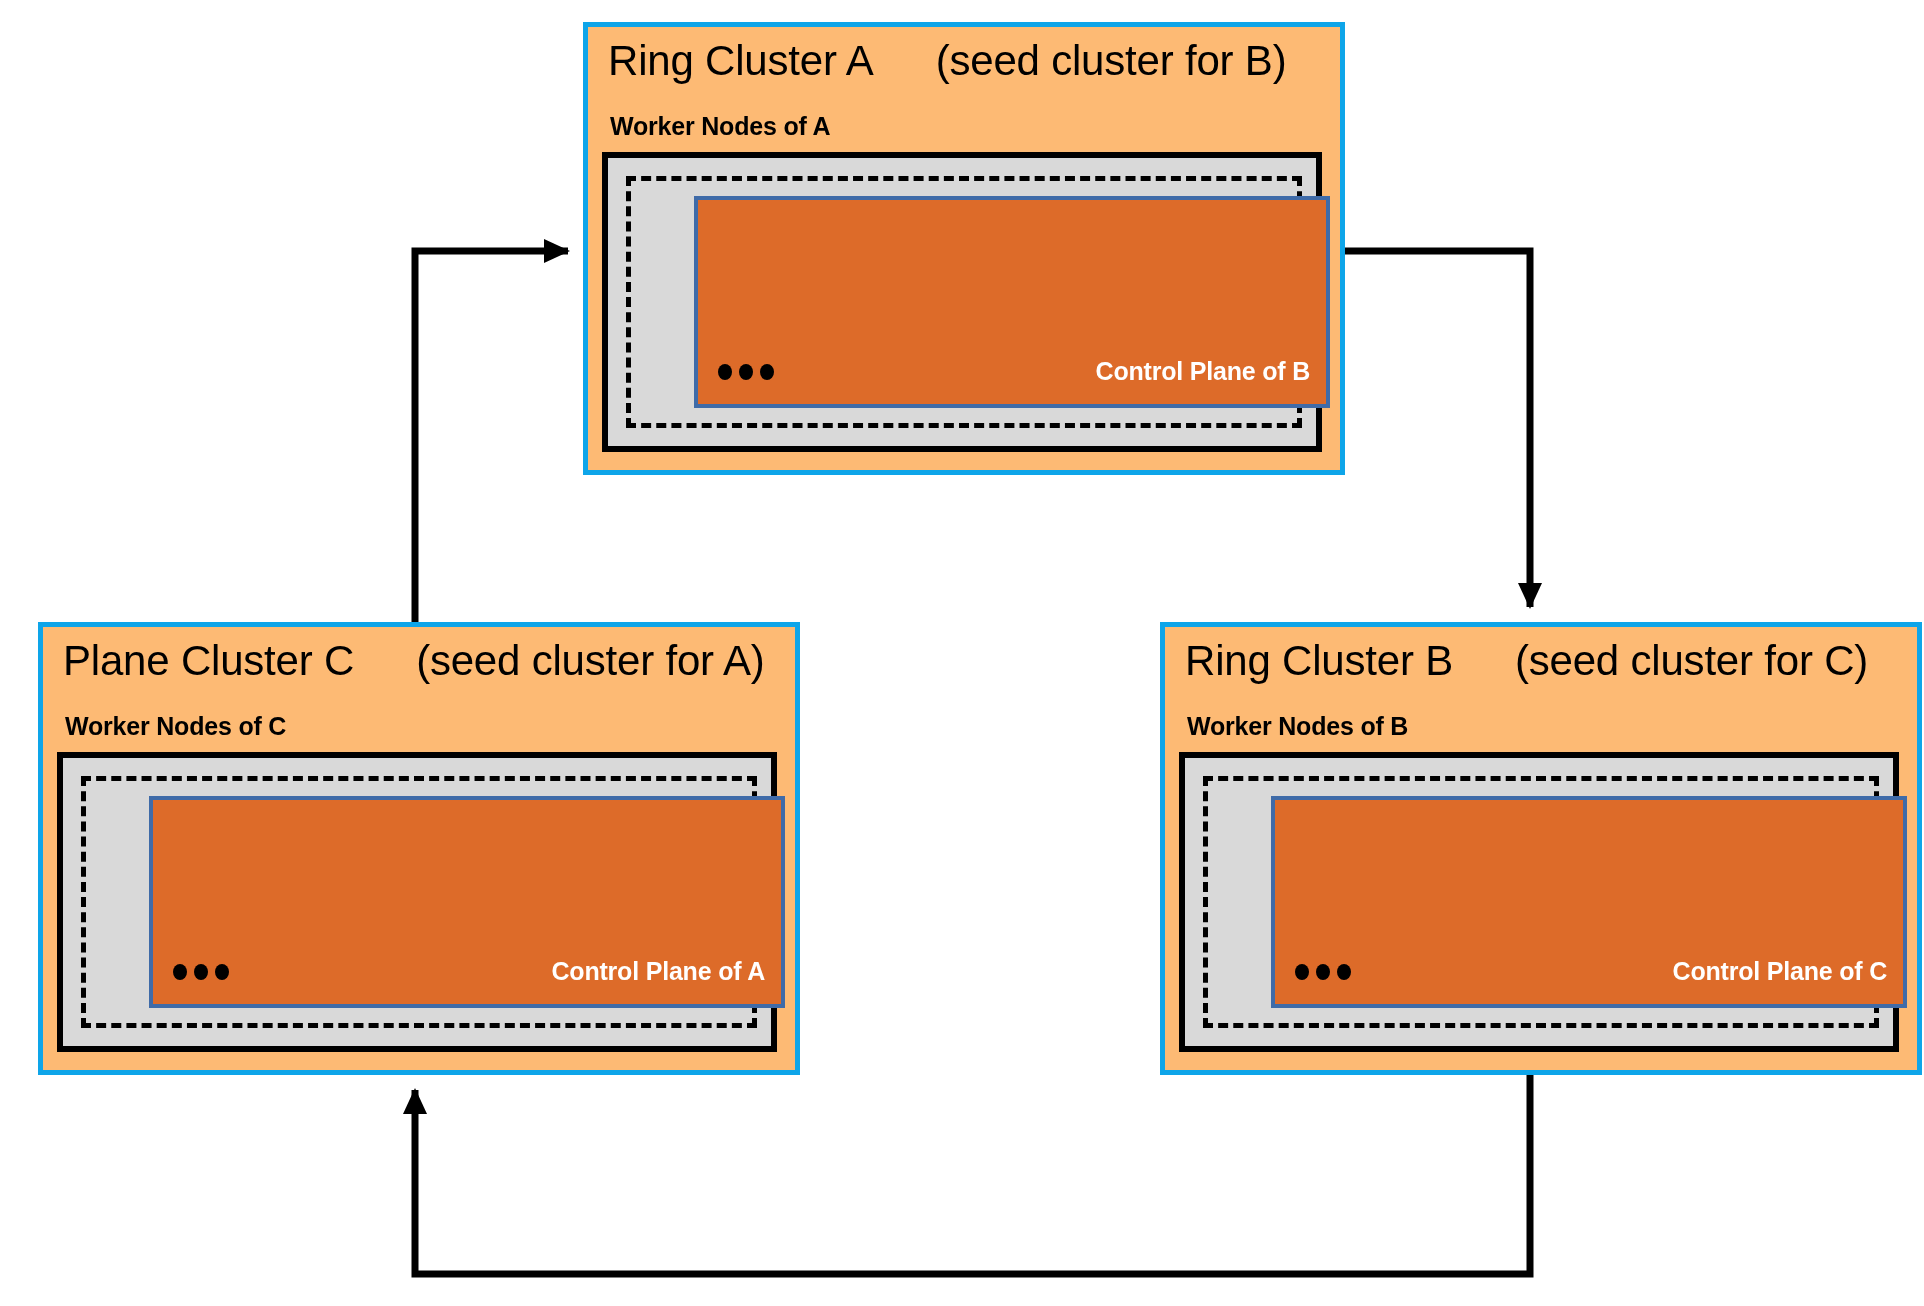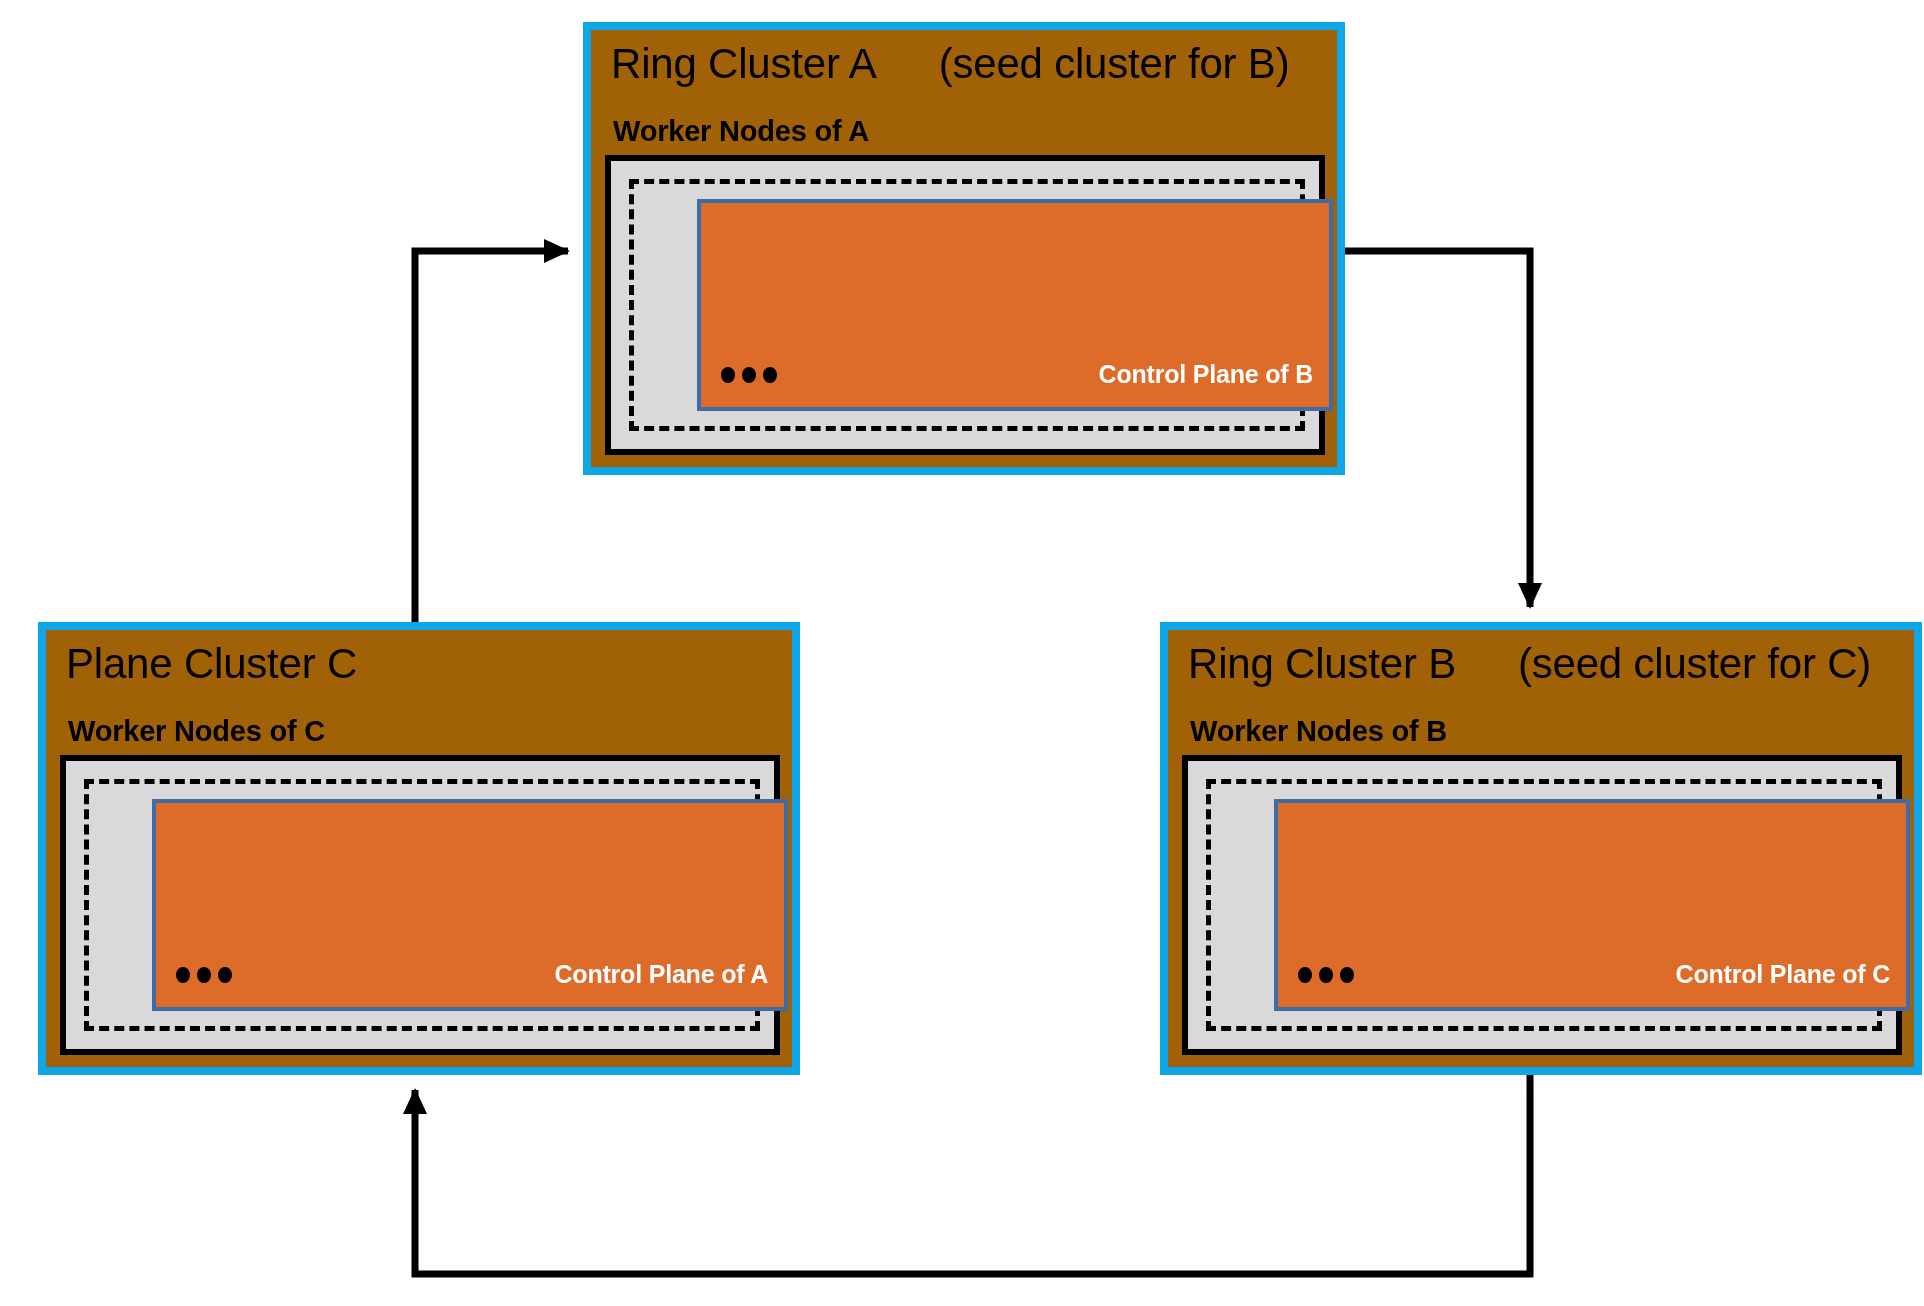--- a/index.html
+++ b/index.html
@@ -17,22 +17,22 @@
     position: relative;
     width: 1924px;
     height: 1306px;
     background: #ffffff;
   }
 
   
   .cluster {
     position: absolute;
     box-sizing: border-box;
-    background: #a16207;
-    border: 8px solid #0ea5e9;
+    background: #fdba74;
+    border: 5px solid #0ea5e9;
   }
   #cluster-a { left: 583px;  top: 22px;   width: 762px; height: 453px; }
   #cluster-c { left: 38px;   top: 622px;  width: 762px; height: 453px; }
   #cluster-b { left: 1160px; top: 622px;  width: 762px; height: 453px; padding-left: 43px; }
 
   .cluster-title {
     position: absolute;
     left: 20px;
     top: 10px;
     display: flex;
@@ -50,21 +50,21 @@
     font-weight: 400;
     color: #000000;
     margin-left: 62px;
     letter-spacing: -0.2px;
   }
 
   .worker-label {
     position: absolute;
     left: 22px;
     top: 85px;
-    font-size: 29px;
+    font-size: 25px;
     font-weight: bold;
     color: #000000;
     white-space: nowrap;
     letter-spacing: -0.2px;
   }
 
   
   .worker-box {
     position: absolute;
     box-sizing: border-box;
@@ -180,20 +180,21 @@
           </div>
           <div class="cp-label">Control Plane of B</div>
         </div>
       </div>
     </div>
   </div>
 
   <div id="cluster-c" class="cluster">
     <div class="cluster-title">
       <span class="name">Plane Cluster C</span>
+      <span class="seed">(seed cluster for A)</span>
     </div>
     <div class="worker-label">Worker Nodes of C</div>
 
     <div class="worker-box">
       <div class="dashed-box">
         <div class="control-plane">
           <div class="cp-dots">
             <i></i>
               <i></i>
               <i></i>

